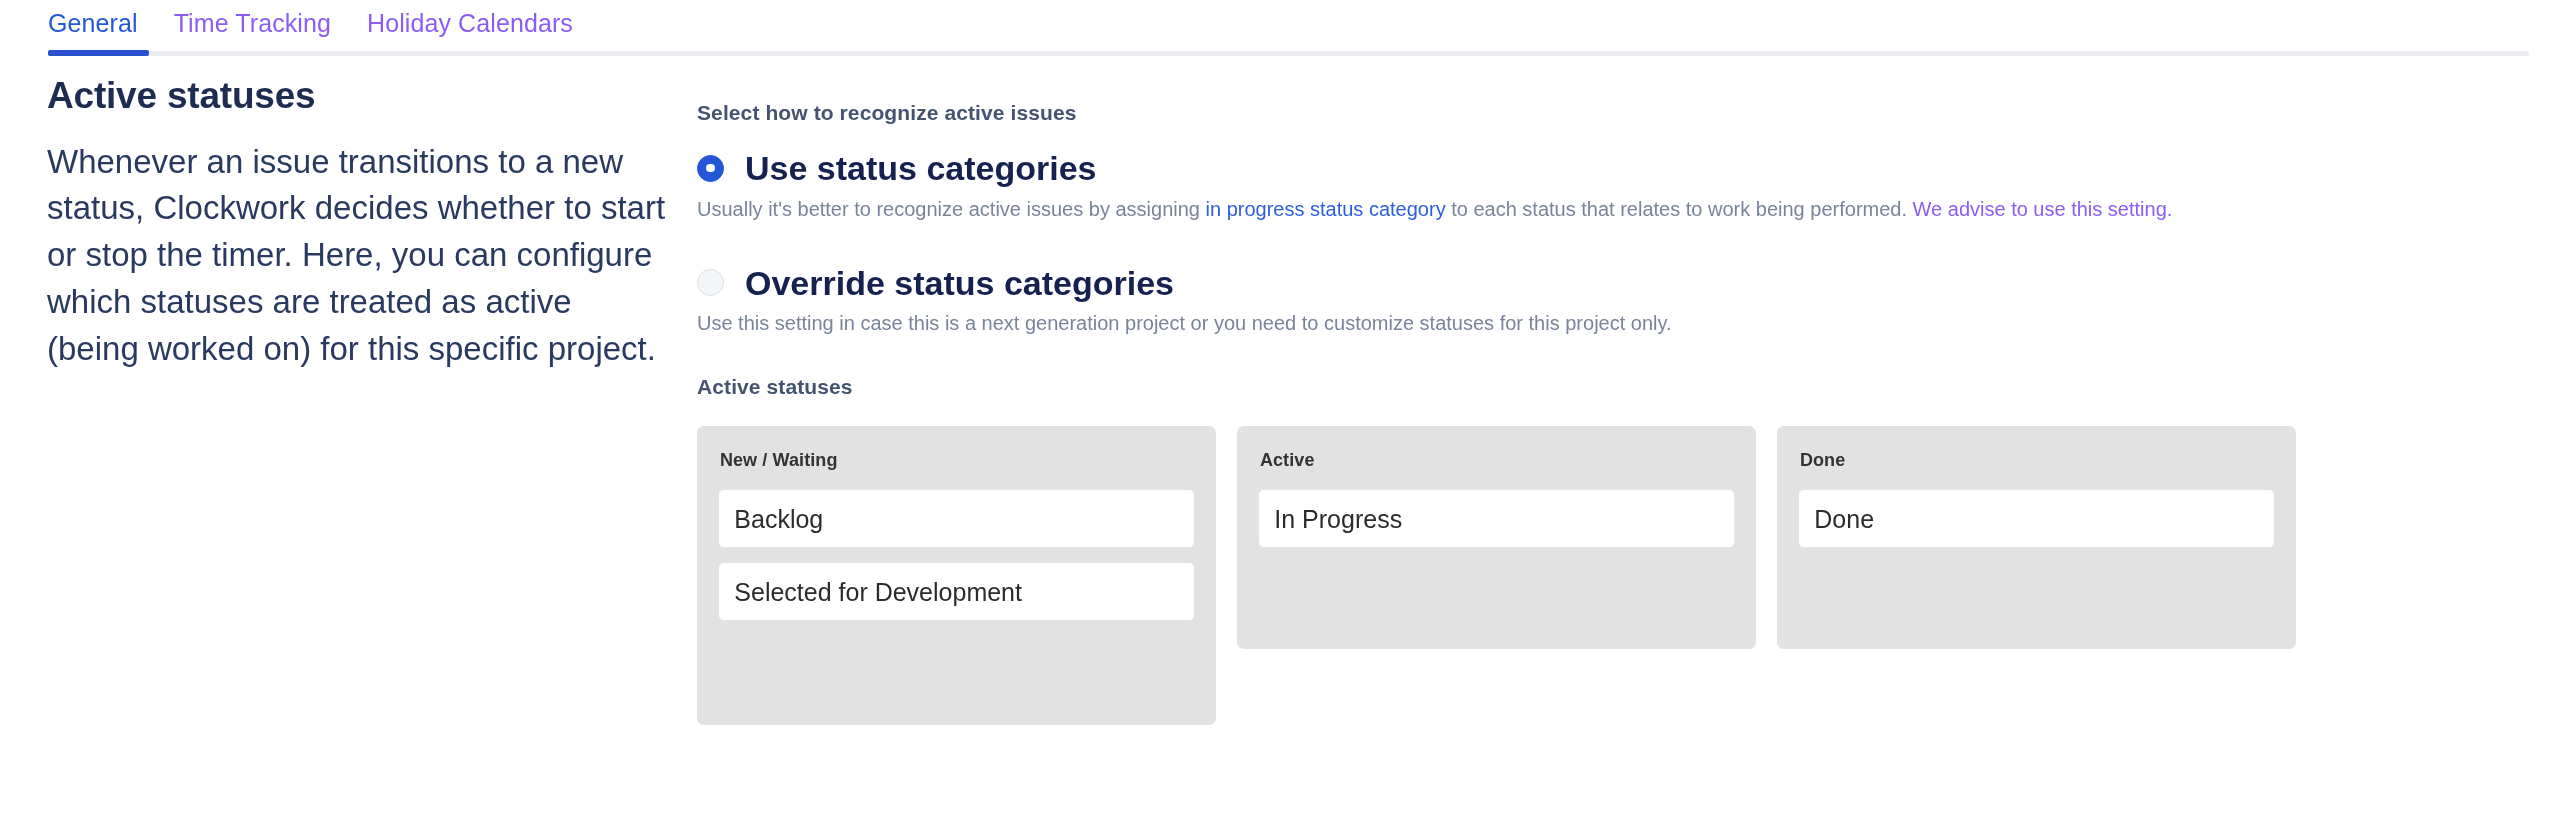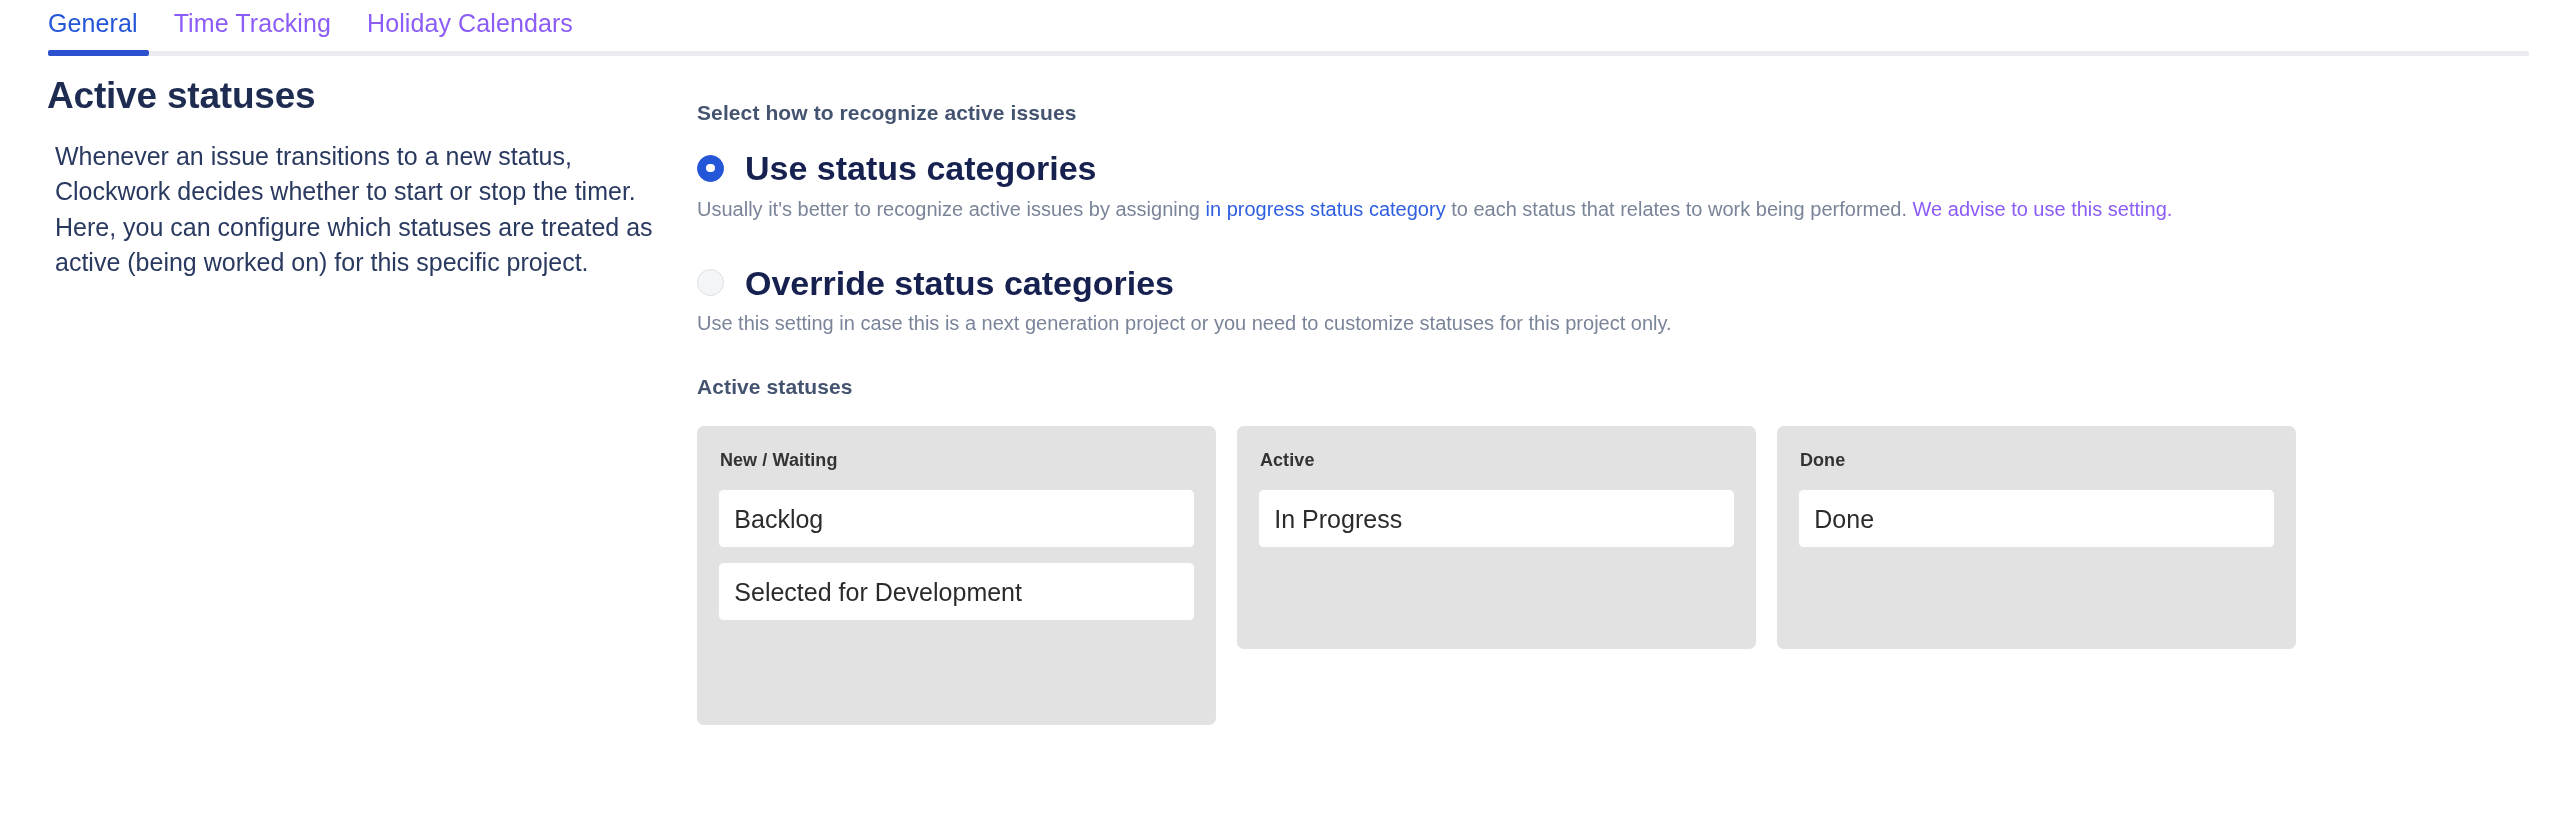--- a/index.html
+++ b/index.html
@@ -59,24 +59,24 @@
   }
   .left-title {
     font-size: 37px;
     font-weight: 700;
     color: #1f2c52;
     letter-spacing: -0.2px;
     margin: 0 0 21px 0;
     line-height: 1.15;
   }
   .left-body {
-    font-size: 25px;
+    font-size: 33px;
     color: #29395f;
     line-height: 1.42;
-    margin: 8px;
+    margin: 0;
     max-width: 621px;
   }
 
   
   .right-col {
     position: absolute;
     left: 697px; top: 101px;
     width: 1815px;
   }
   .section-label {

